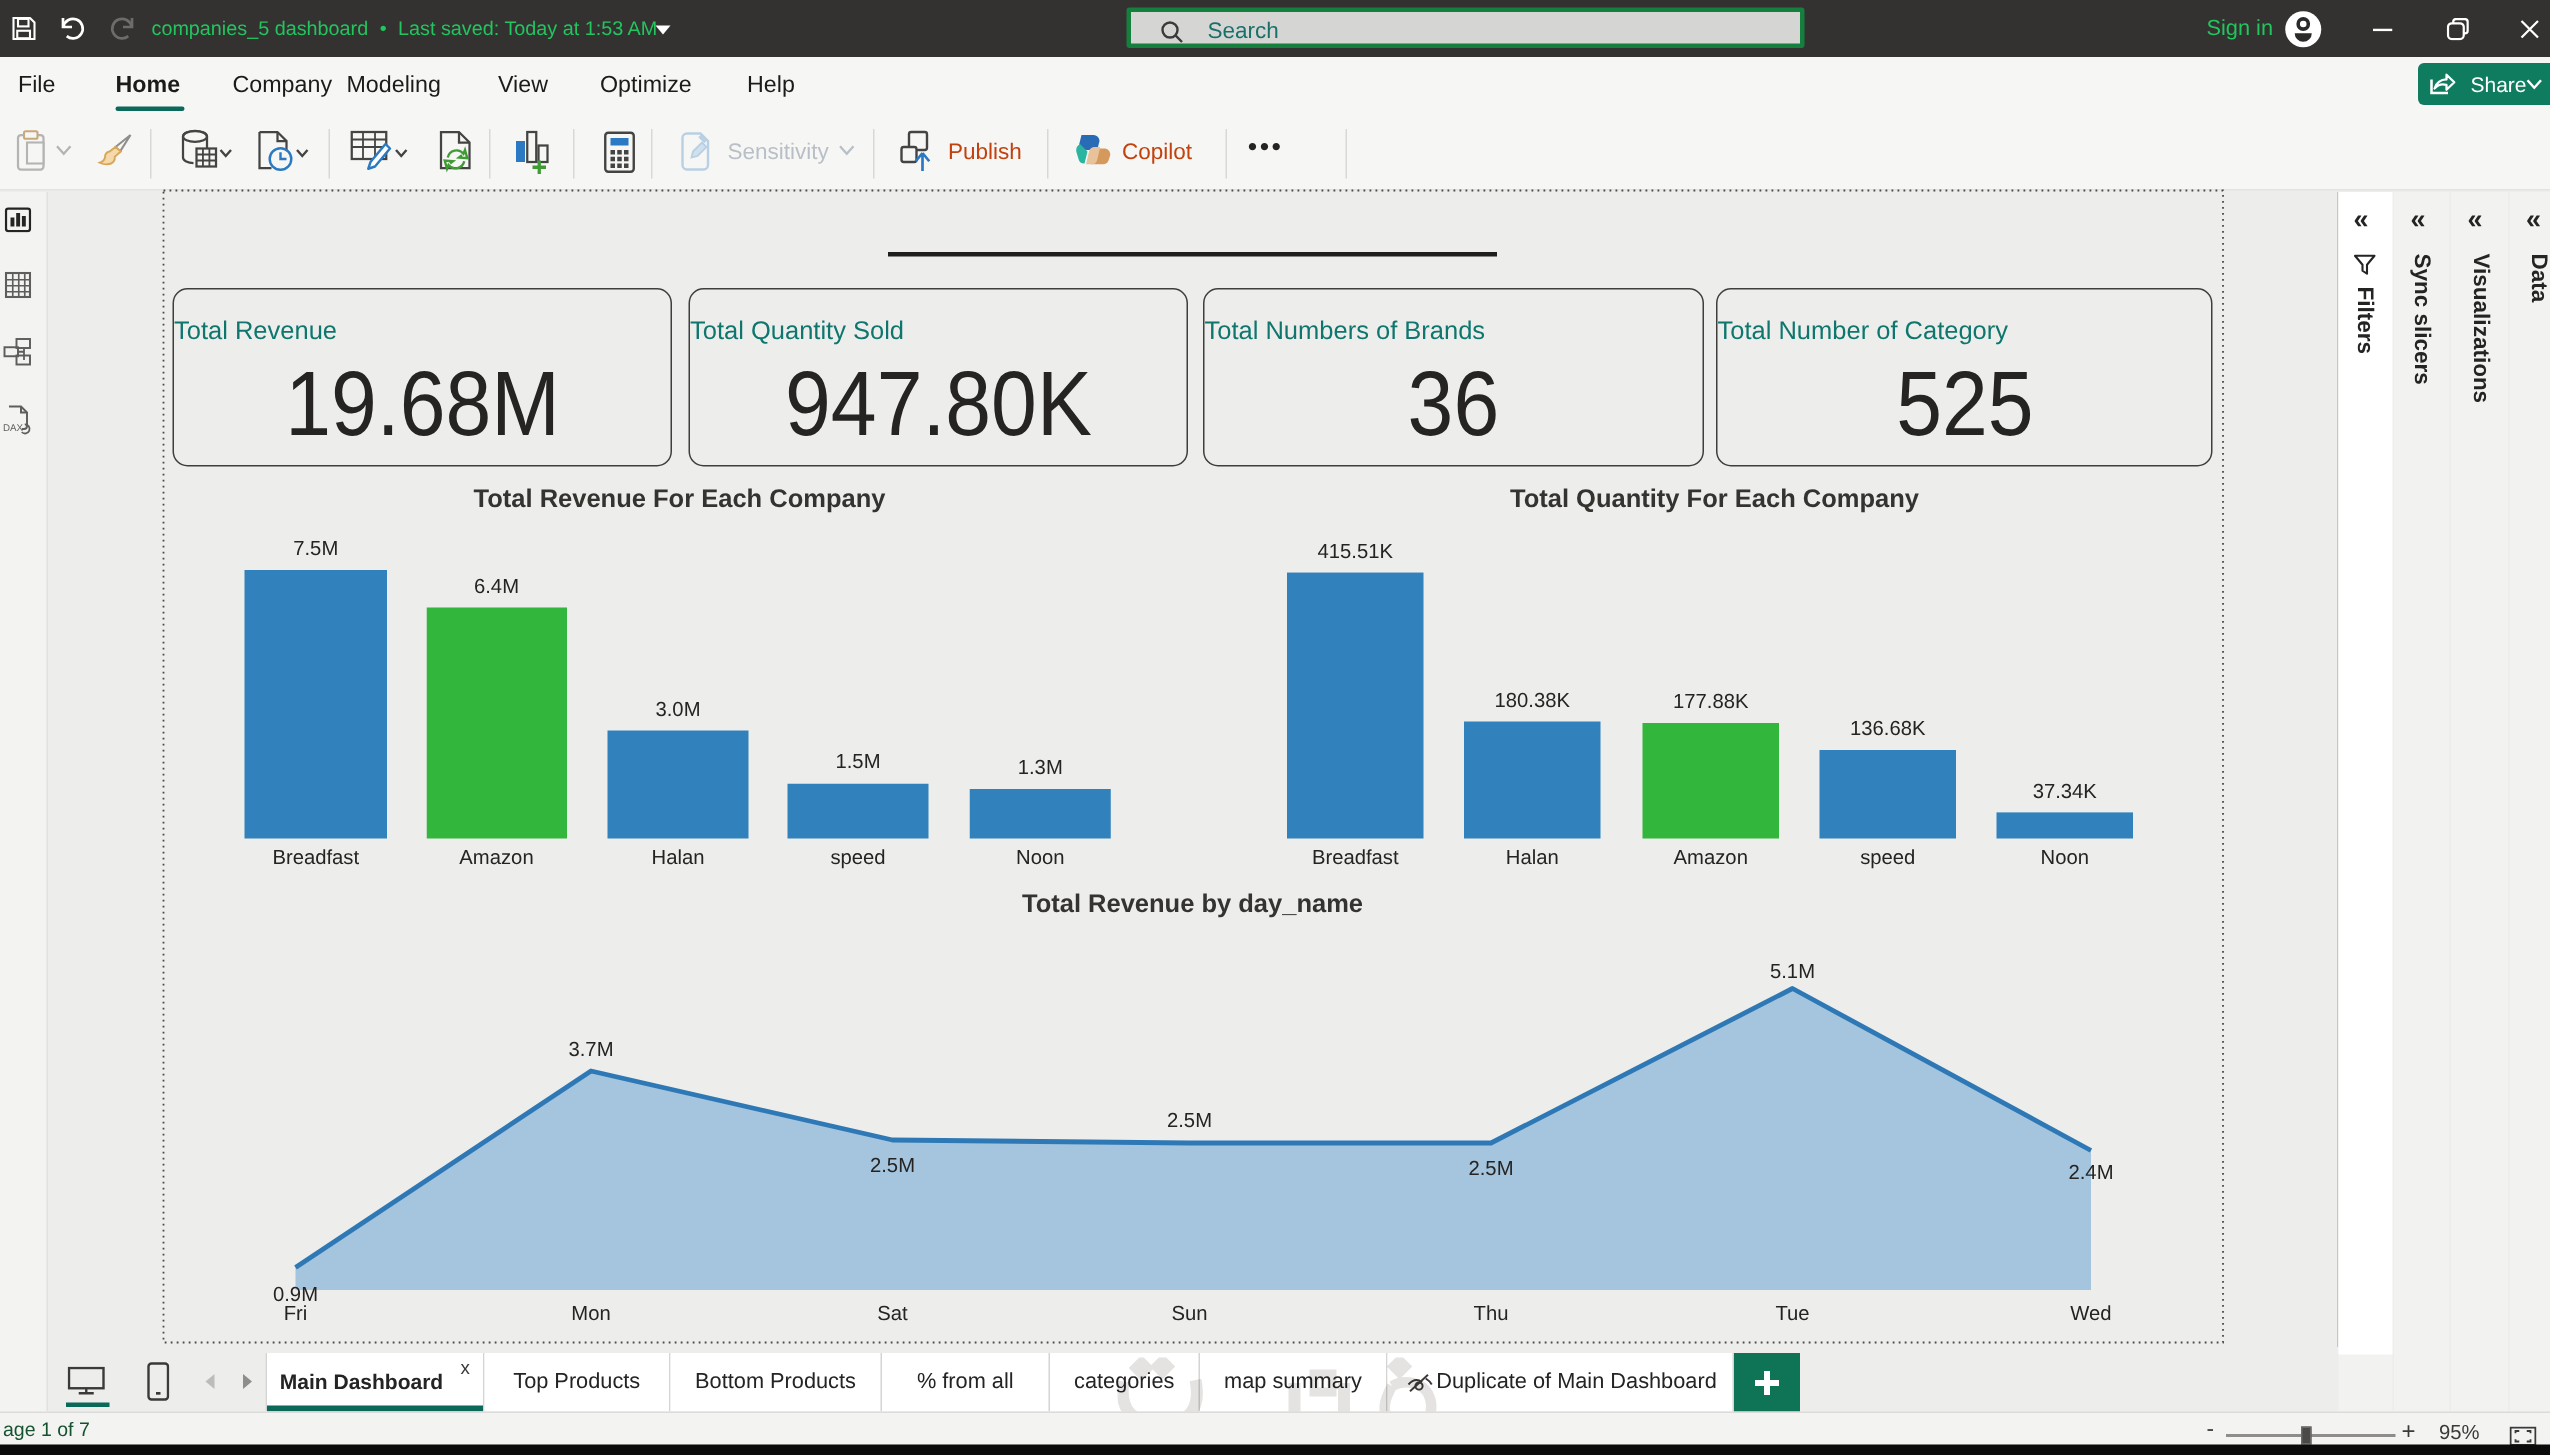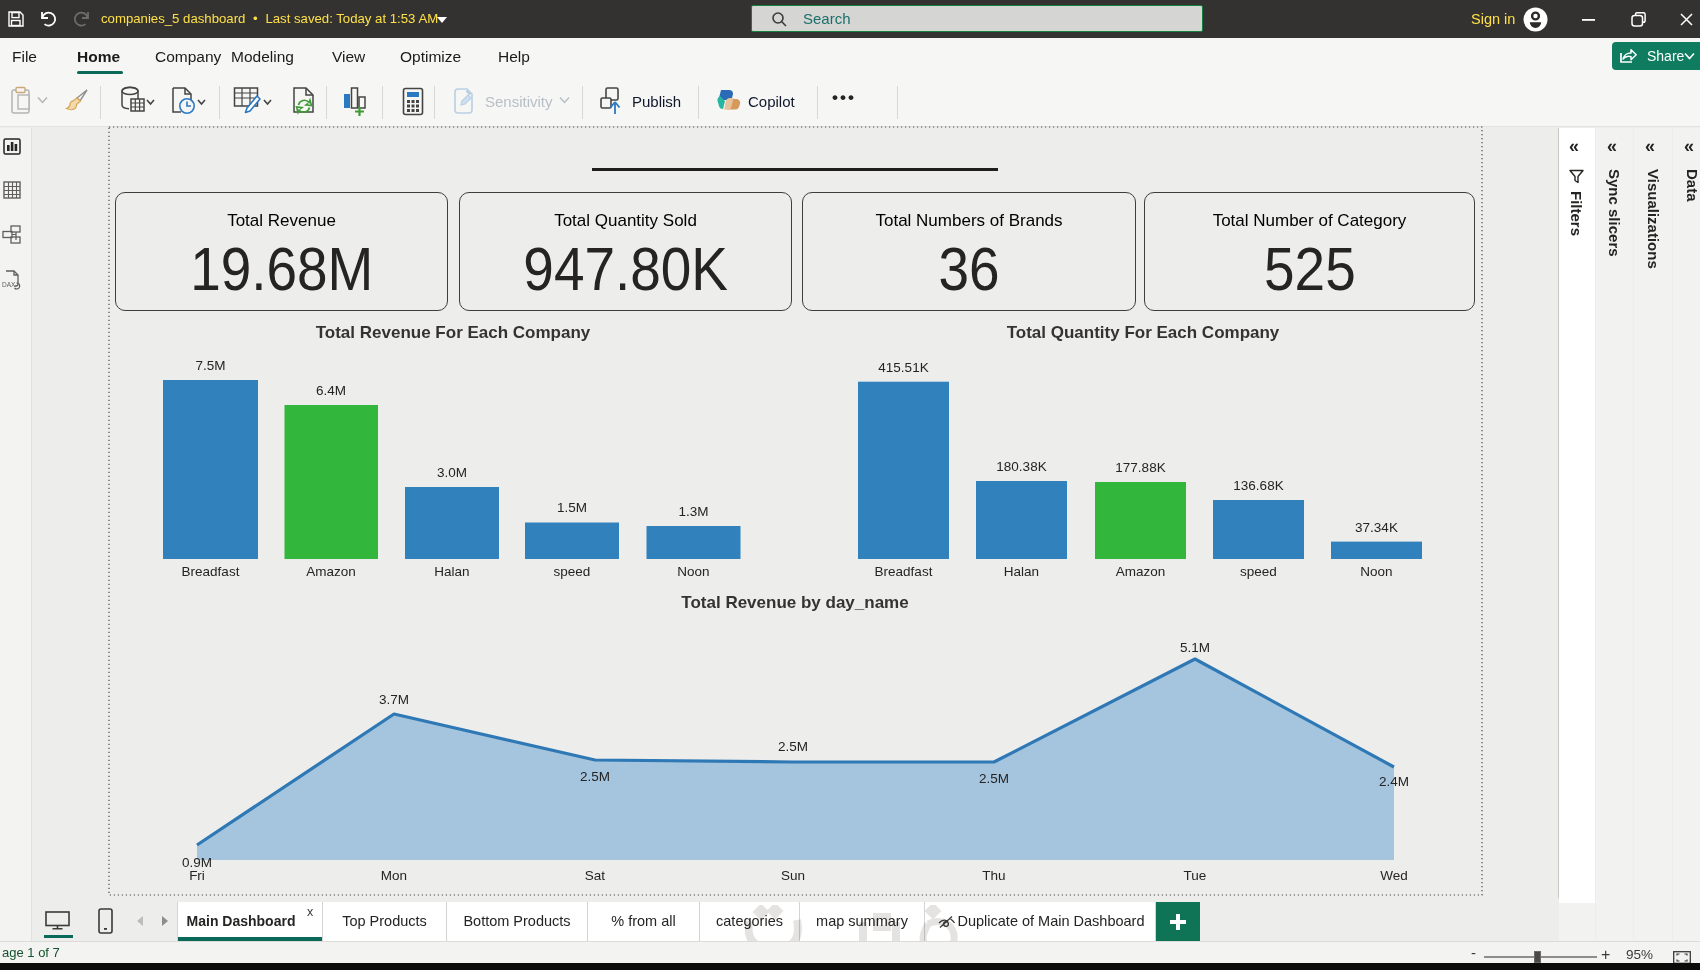--- a/index.html
+++ b/index.html
@@ -1,42 +1,42 @@
 <!DOCTYPE html>
 <html><head>
 <meta charset="utf-8">
 <style>
 * { margin:0; padding:0; box-sizing:border-box; }
 html,body { width:1700px; height:970px; overflow:hidden; font-family:"Liberation Sans", sans-serif; }
 .abs { position:absolute; }
 #root { position:relative; width:1700px; height:970px; background:#ededec; }
 
 #titlebar { position:absolute; left:0; top:0; width:1700px; height:38px; background:#333231; }
-#titlebar .ttext { position:absolute; top:11px; color:#fde047; font-size:13.2px; }
-#searchbox { position:absolute; left:751px; top:5px; width:452px; height:27px; background:#d5d5d4; border:1px solid #15803d; border-radius:2px; }
+#titlebar .ttext { position:absolute; top:11px; color:#22c55e; font-size:13.2px; }
+#searchbox { position:absolute; left:751px; top:5px; width:452px; height:27px; background:#d5d5d4; border:3px solid #15803d; border-radius:2px; }
 
 #menubar { position:absolute; left:0; top:38px; width:1700px; height:40px; background:#f6f6f5; }
 .menuitem { position:absolute; top:10px; font-size:15.5px; color:#1c1b1a; }
 
 #ribbon { position:absolute; left:0; top:78px; width:1700px; height:49px; background:#f6f6f5; border-bottom:1px solid #e3e2e1; }
 .rsep { position:absolute; top:8px; width:1px; height:33px; background:#d9d8d7; }
-.rlabel { position:absolute; top:15px; font-size:15px; color:#0f172a; }
+.rlabel { position:absolute; top:15px; font-size:15px; color:#c2410c; }
 
 #workspace { position:absolute; left:0; top:128px; width:1700px; height:813px; background:#ededec; }
 #leftrail { position:absolute; left:0; top:128px; width:32px; height:813px; background:#f3f3f2; border-right:1px solid #e2e1e0; }
 
 .vpanel { position:absolute; top:128px; height:813px; background:#f2f2f1; }
 .vtext { position:absolute; font-size:15px; font-weight:bold; color:#252423; white-space:nowrap; transform-origin:0 0; transform:rotate(90deg); }
 .vchev { position:absolute; font-size:18px; font-weight:bold; color:#252423; }
 
 #pagetitle { position:absolute; left:110px; top:7px; width:1371px; text-align:center; font-size:33px; font-weight:bold; color:#1f1e1d; }
 .card { position:absolute; top:64px; height:119px; background:#ededec; border:1.4px solid #3f3e3d; border-radius:10px; }
 .ctitle { font-family:"Liberation Sans"; font-size:17px; font-weight:bold; fill:#35332f; }
 .vlab { font-family:"Liberation Sans"; font-size:13.5px; fill:#252423; }
-.cardtitle { position:absolute; top:18px; width:100%; text-align:center; font-size:17px; color:#000000; }
+.cardtitle { position:absolute; top:18px; width:100%; text-align:left; font-size:17px; color:#0f766e; }
 .cardvalue { position:absolute; top:41px; width:100%; text-align:center; font-size:61px; color:#252423; }
 
 #tabbar { position:absolute; left:0; top:902px; width:1700px; height:39px; }
 .tab { position:absolute; top:0; height:39px; background:#fff; border-right:1px solid #d5d4d3; font-size:14.5px; color:#252423; text-align:center; line-height:39px; }
 
 #statusbar { position:absolute; left:0; top:941px; width:1700px; height:22px; background:#f3f3f2; border-top:1px solid #dcdbda; }
 #blackstrip { position:absolute; left:0; top:963px; width:1700px; height:7px; background:#0b0b0b; }
 </style>
 </head>
 <body>

